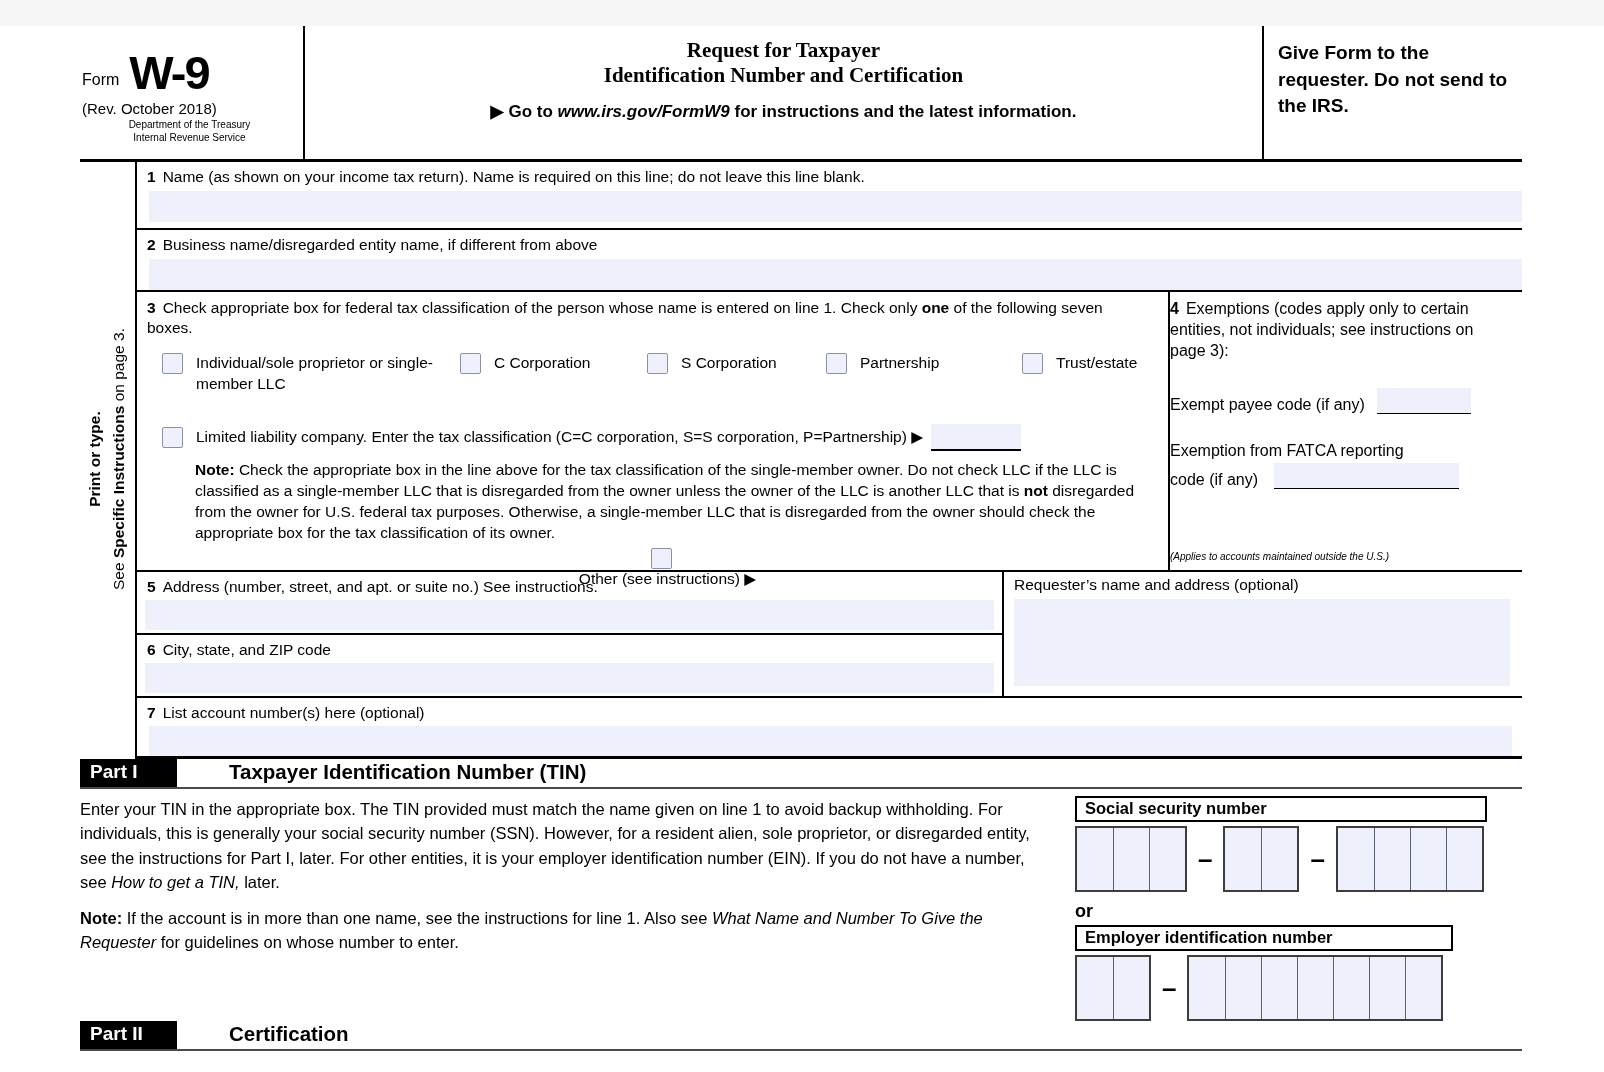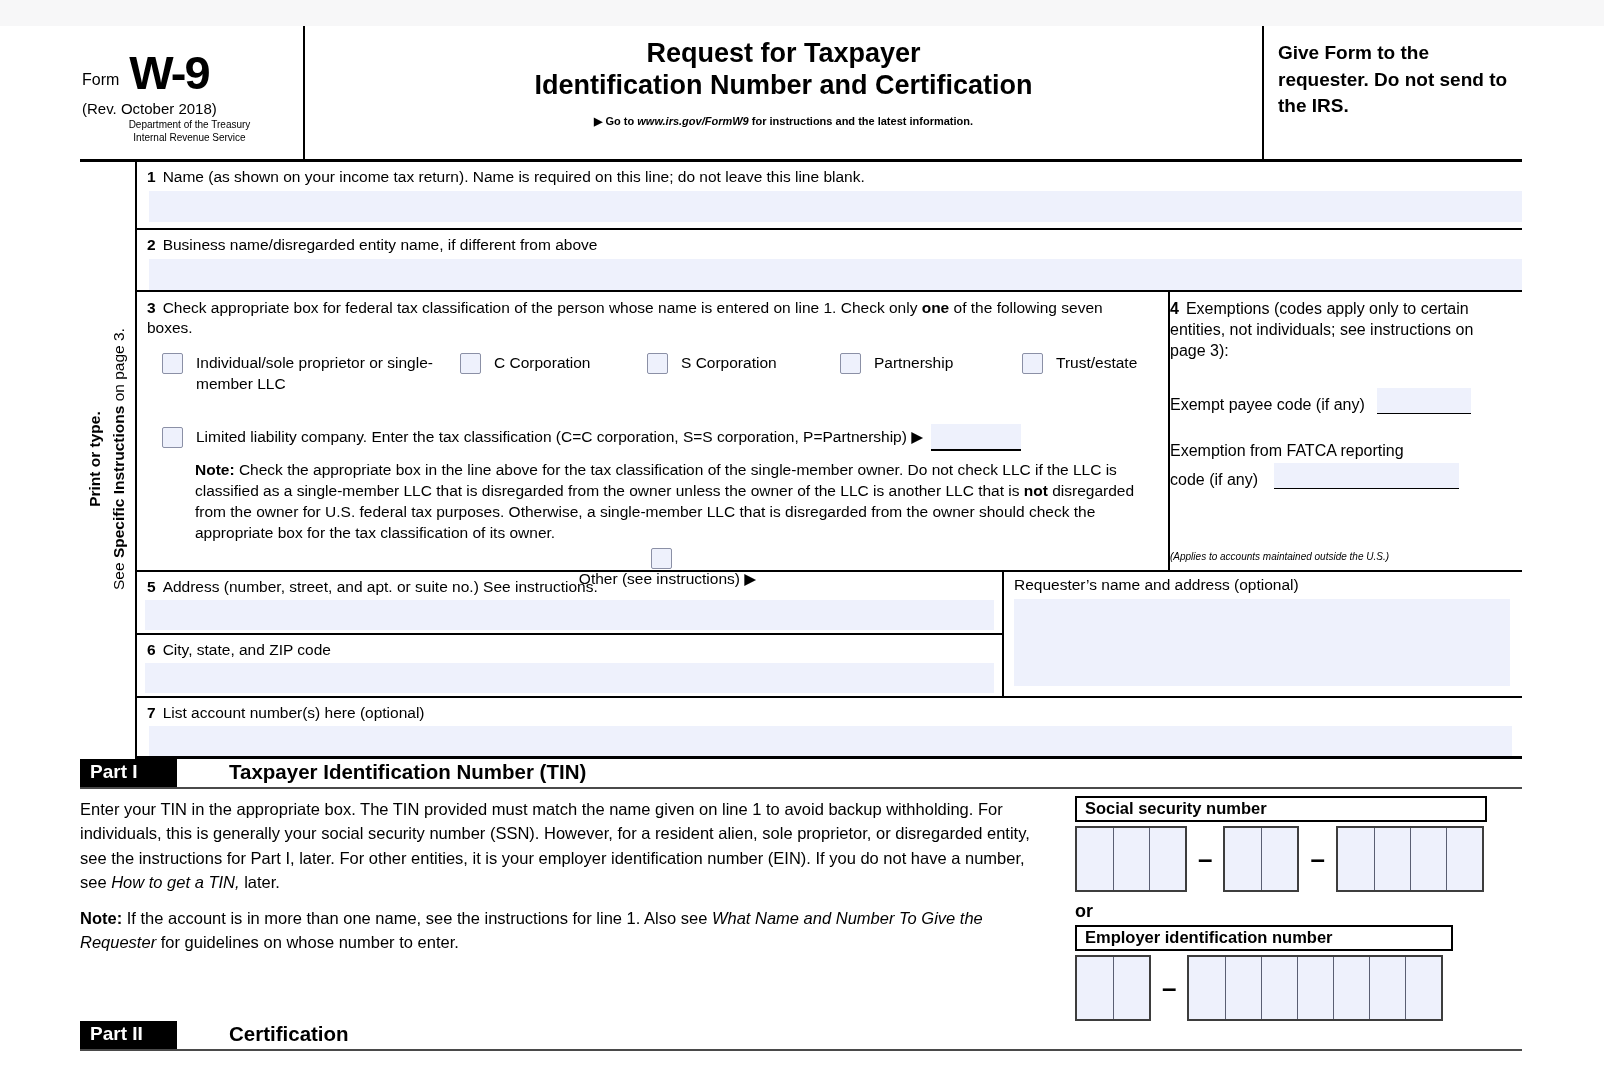--- a/index.html
+++ b/index.html
@@ -10,22 +10,22 @@
 
   
   .hdr { display:flex; border-bottom:3px solid #000; height:136px; }
   .hdr-left { width:225px; border-right:2px solid #000; padding:26px 6px 0 2px; }
   .form-line { display:flex; align-items:flex-end; gap:10px; }
   .form-word { font-size:16px; padding-bottom:5px; }
   .form-number { font-size:47px; font-weight:bold; letter-spacing:-2px; line-height:0.9; }
   .revision { font-size:15px; margin-top:6px; }
   .dept { font-size:10px; line-height:1.28; margin-top:2px;text-align:center; }
   .hdr-center { flex:1; text-align:center; padding-top:12px; }
-  .hdr-title { font-size:27px; font-weight:bold; line-height:1.18; }
-  .hdr-goto { font-size:11px; font-weight:bold; margin-top:13px; }
+  .hdr-title { font-size:21px; font-weight:bold; line-height:1.18;font-family:Liberation Serif, serif; }
+  .hdr-goto { font-size:17px; font-weight:bold; margin-top:13px; }
   .hdr-goto .url { font-style:italic; }
   .hdr-right { width:260px; border-left:2px solid #000; padding:14px 4px 0 14px; font-size:19px; font-weight:bold; line-height:1.4; }
 
   
   .main { display:flex; }
   .side { width:55px; position:relative; }
   .side-rot { position:absolute; width:600px; left:-273px; top:273px; text-align:center;
               transform:rotate(-90deg); font-size:15.5px; line-height:1.55; white-space:nowrap; }
   .body-col { flex:1; border-left:2.5px solid #000; }
 
@@ -36,21 +36,21 @@
   .rowline { border-bottom:2px solid #000; }
   .row1 { height:68px; } .row2 { height:62px; }
 
   
   .sec34 { display:flex; border-bottom:2px solid #000; height:280px; }
   .sec3 { width:1033px; border-right:2px solid #000; padding:6px 8px 8px 10px; }
   .sec3-label { font-size:15.5px; line-height:1.32; max-width:1005px; }
   .cb-row { position:relative; height:70px; margin-top:14px; }
   .cb-item { position:absolute; top:0; display:flex; gap:13px; }
   .cb-i0 { left:15px; width:285px; } .cb-i1 { left:313px; } .cb-i2 { left:500px; }
-  .cb-i3 { left:693px; } .cb-i4 { left:875px; }
+  .cb-i3 { left:679px; } .cb-i4 { left:875px; }
   .cb-i0 .cb-label { max-width:250px; }
   .checkbox { width:21px; height:21px; background:#eef1fc; border:1.5px solid #8b90a6; border-radius:2px; flex:none; }
   .cb-label { font-size:15.5px; line-height:1.35; }
   .llc-row { display:flex; align-items:flex-start; margin:4px 0 0 15px; font-size:15.5px; }
   .llc-row .cb-label { margin-left:13px; }
   .llc-field { width:90px; height:27px; border-bottom:2px solid #000; margin-left:8px; margin-top:-3px; }
   .note-para { margin:8px 8px 0 48px; font-size:15.5px; line-height:1.36; }
   .other-row { display:flex; align-items:center; margin:5px 0 0 15px; font-size:15.5px;flex-direction:column; }
   .other-row .cb-label { margin-left:13px; white-space:nowrap; }
   .other-field { flex:1; height:28px; margin-left:10px; margin-right:2px; }

